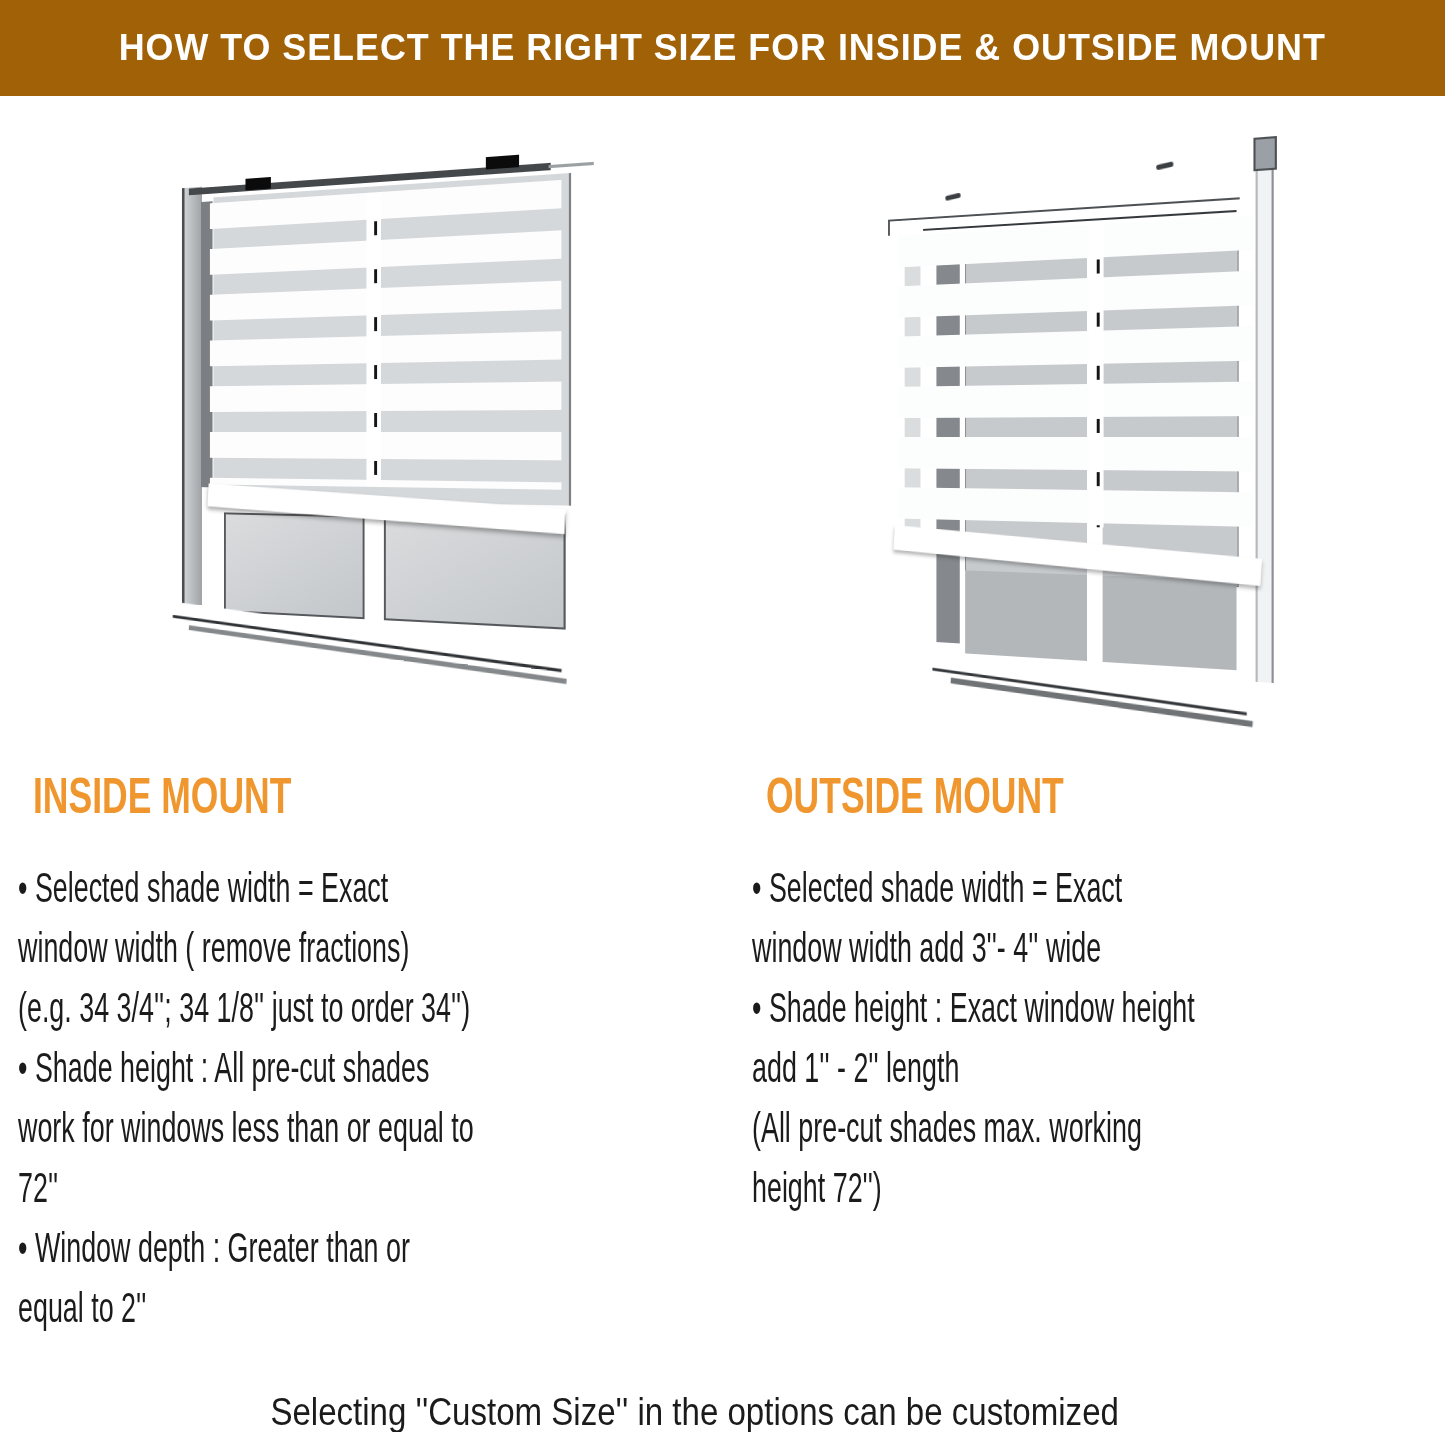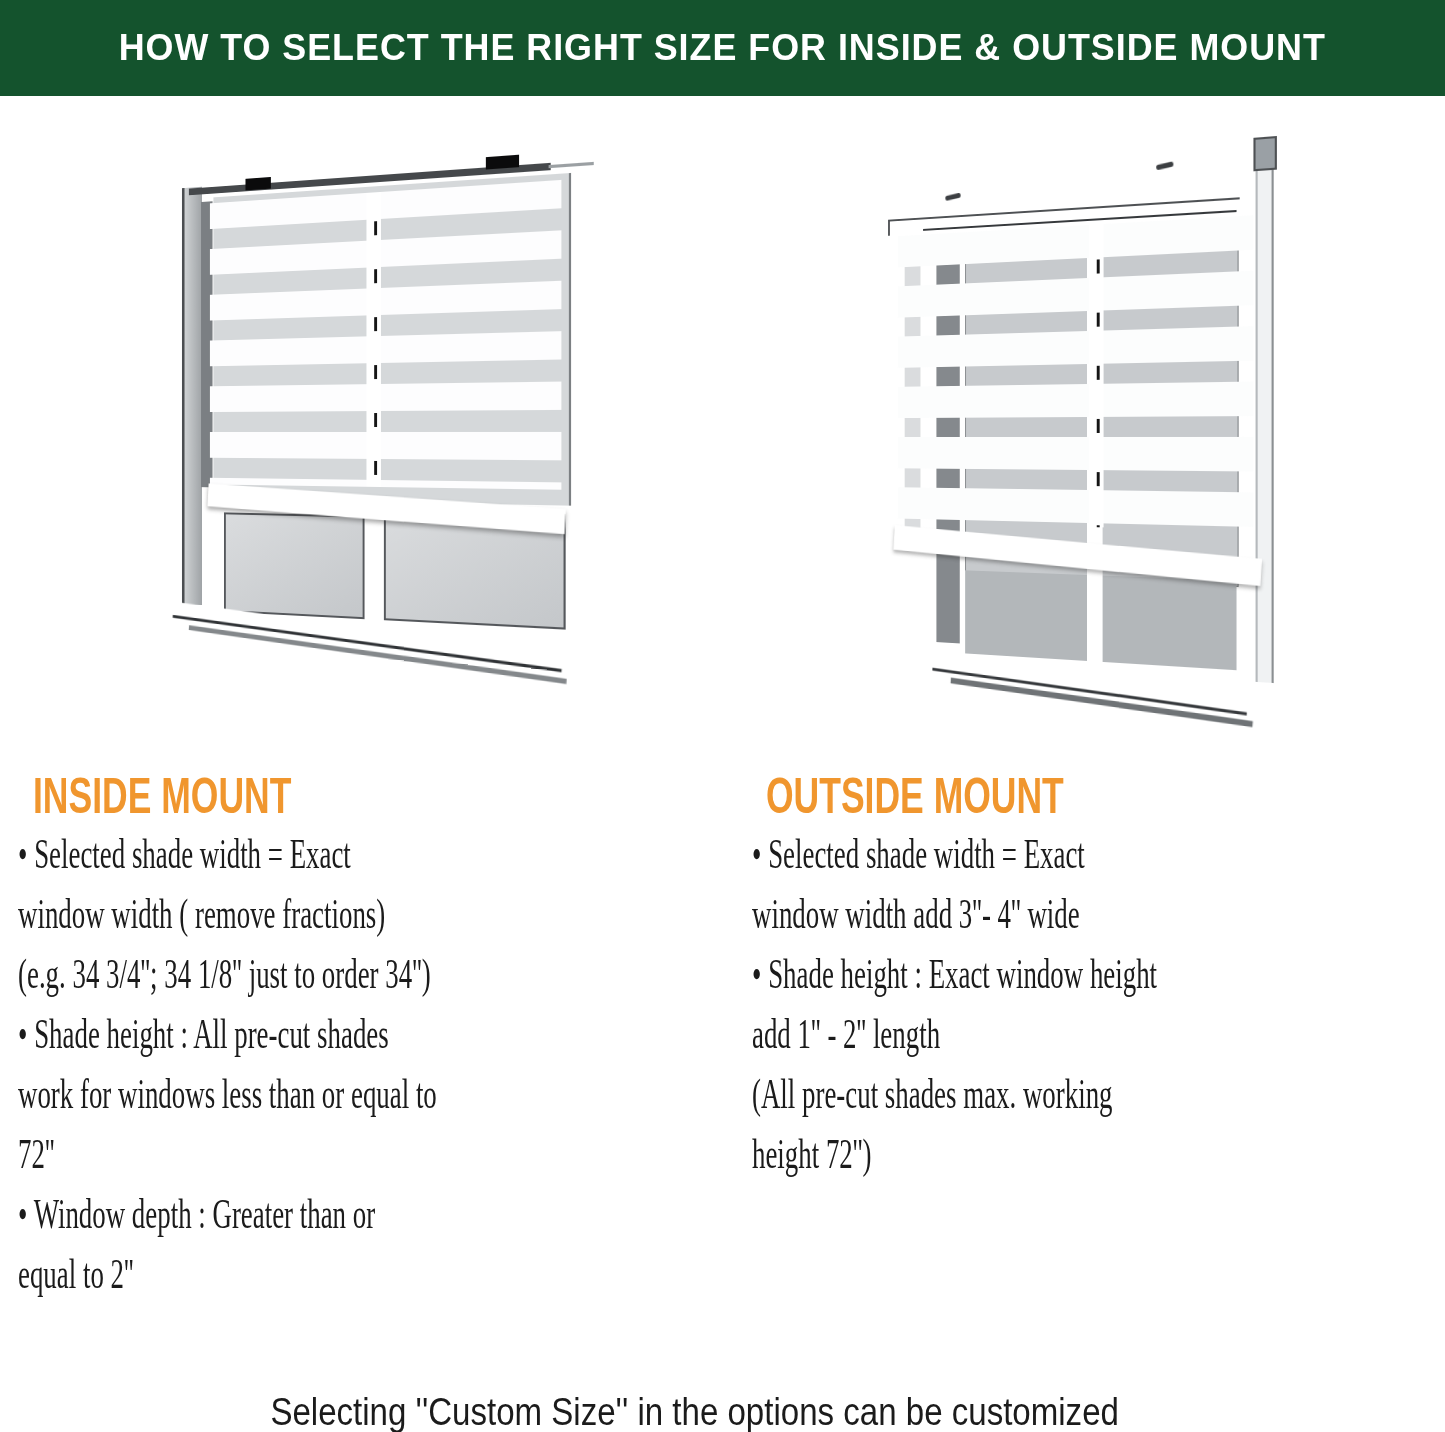--- a/index.html
+++ b/index.html
@@ -4,21 +4,21 @@
 <style>
   html,body{margin:0;padding:0;}
   body{
     width:1445px;height:1432px;position:relative;overflow:hidden;
     background:#ffffff;font-family:"Liberation Sans",sans-serif;color:#1b1b1b;
   }
 
   
   .banner{
     position:absolute;left:0;top:0;width:1445px;height:96px;
-    background:#14532d;display:flex;align-items:center;justify-content:center;
+    background:#a16207;display:flex;align-items:center;justify-content:center;
   }
   .banner-title{
     color:#ffffff;font-weight:bold;font-size:37px;letter-spacing:1px;
     white-space:pre;transform:scaleX(0.97);transform-origin:50% 50%;
   }
 
   
   .fig{position:absolute;}
   .fig-inside{left:150px;top:150px;width:460px;height:565px;}
   .fig-outside{left:865px;top:145px;width:445px;height:585px;}
@@ -81,21 +81,21 @@
   
   .col{position:absolute;top:768px;}
   .col-left{left:18px;}
   .col-right{left:752px;}
   .col h2{
     margin:0;color:#F0962E;font-size:50px;font-weight:bold;line-height:56px;
     white-space:pre;transform:scaleX(0.71);transform-origin:0 50%;
   }
   .col-left h2{margin-left:15px;}
   .col-right h2{margin-left:14px;}
-  .lines{font-family:Liberation Serif, serif;}
+  .lines{margin-top:34px;}
   .line{
     height:60px;line-height:60px;font-size:42px;white-space:pre;
     transform:scaleX(0.64);transform-origin:0 50%;
   }
 
   
   .note{position:absolute;left:0;top:1392px;width:1331px;height:40px;
         line-height:40px;text-align:center;}
   .note span{display:inline-block;font-size:38px;white-space:pre;
         transform:translateX(29px) scaleX(0.87);transform-origin:50% 50%;}

